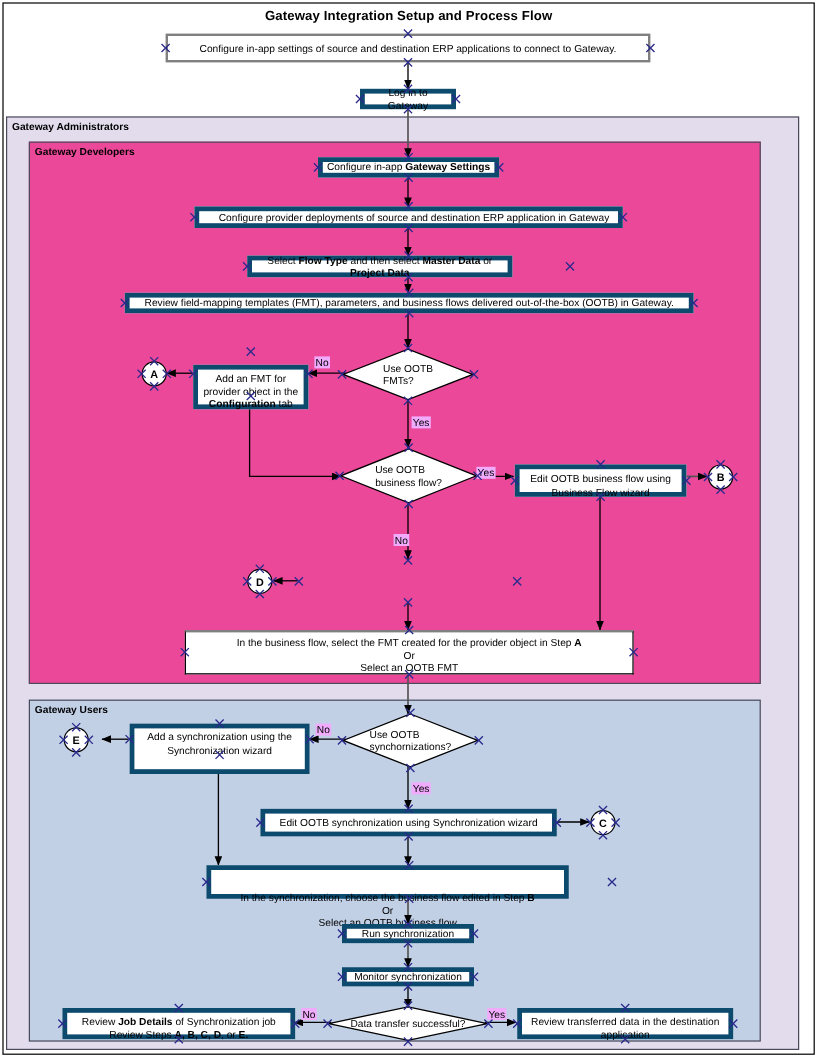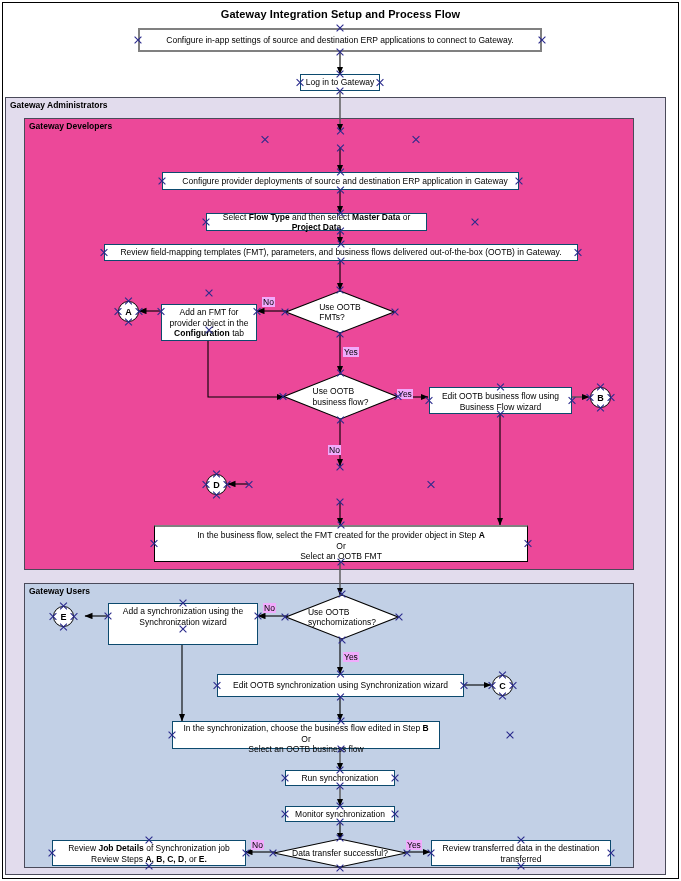--- a/index.html
+++ b/index.html
@@ -75,21 +75,21 @@
     font-size: 8.5px;
     line-height: 10.5px;
     color: #000000;
     text-align: center;
     display: flex;
     align-items: center;
     justify-content: center;
   }
   .proc {
     background: #ffffff;
-    border: 1px solid #0c4a6e;
+    border: 4px solid #0c4a6e;
     padding: 1px 3px;
   }
   .proc.thick {
     border: 2.5px solid #808080;
   }
   .proc.thick-top {
     border: 1px solid #000000;
     border-top: 2.5px solid #808080;
   }
   .node-text { display: block; width: 100%; }
@@ -234,20 +234,25 @@
   </svg>
 
   <div class="node proc thick" style="left:138px; top:28px; width:404px; height:24px;">
     <span class="node-text">Configure in-app settings of source and destination ERP applications to connect to Gateway.</span>
   </div>
 
   <div class="node proc" style="left:300px; top:74px; width:80px; height:17px;">
     <span class="node-text">Log in to Gateway</span>
   </div>
 
+  <div class="node proc" style="left:265px; top:131px; width:151px; height:17px;">
+    <span class="node-text">
+      <span>Configure in-app </span><b>Gateway Settings</b>
+    </span>
+  </div>
 
   <div class="node proc" style="left:162px; top:172px; width:357px; height:18px;padding-left:12px;">
     <span class="node-text">Configure provider deployments of source and destination ERP application  in Gateway</span>
   </div>
 
   <div class="node proc" style="left:206px; top:213px; width:221px; height:18px;">
     <span class="node-text">
       <span>Select </span><b>Flow Type</b><span> and then select </span><b>Master Data</b><span> or </span><b>Project Data</b>
     </span>
   </div>
@@ -340,21 +345,21 @@
   </div>
 
   <div class="node proc" style="left:217px; top:674px; width:247px; height:23px;">
     <span class="node-text">Edit OOTB synchronization using Synchronization wizard</span>
   </div>
 
   <div class="conn" style="left:492px; top:675px;">
     <span>C</span>
   </div>
 
-  <div class="node proc" style="left:172px; top:721px; width:268px; height:28px; display:block; padding-top:1px;">
+  <div class="node proc" style="left:172px; top:721px; width:302px; height:28px; display:block; padding-top:18px;">
     <span class="node-text">
       <div><span>In the synchronization, choose the business flow edited in Step </span><b>B</b></div>
       <div>Or</div>
       <div>Select an OOTB business flow</div>
     </span>
   </div>
 
   <div class="node proc" style="left:285px; top:770px; width:110px; height:16px;">
     <span class="node-text">Run synchronization</span>
   </div>
@@ -375,21 +380,21 @@
   <div class="node proc" style="left:52px; top:840px; width:194px; height:26px; display:block; padding-top:2px;">
     <span class="node-text">
       <div><span>Review </span><b>Job Details</b><span> of Synchronization job</span></div>
       <div><span>Review Steps </span><b>A, B, C, D</b><span>, or </span><b>E.</b></div>
     </span>
   </div>
 
   <div class="node proc" style="left:431px; top:840px; width:180px; height:26px; display:block; padding-top:2px;">
     <span class="node-text">
       <div>Review transferred data in the destination</div>
-      <div>transferred</div>
+      <div>application</div>
     </span>
   </div>
 
   <div class="elabel" style="left:262px; top:297px;">No</div>
   <div class="elabel" style="left:343px; top:347px;">Yes</div>
   <div class="elabel" style="left:397px; top:389px;">Yes</div>
   <div class="elabel" style="left:328px; top:445px;">No</div>
   <div class="elabel" style="left:263px; top:603px;">No</div>
   <div class="elabel" style="left:343px; top:652px;">Yes</div>
   <div class="elabel" style="left:251px; top:840px;">No</div>

